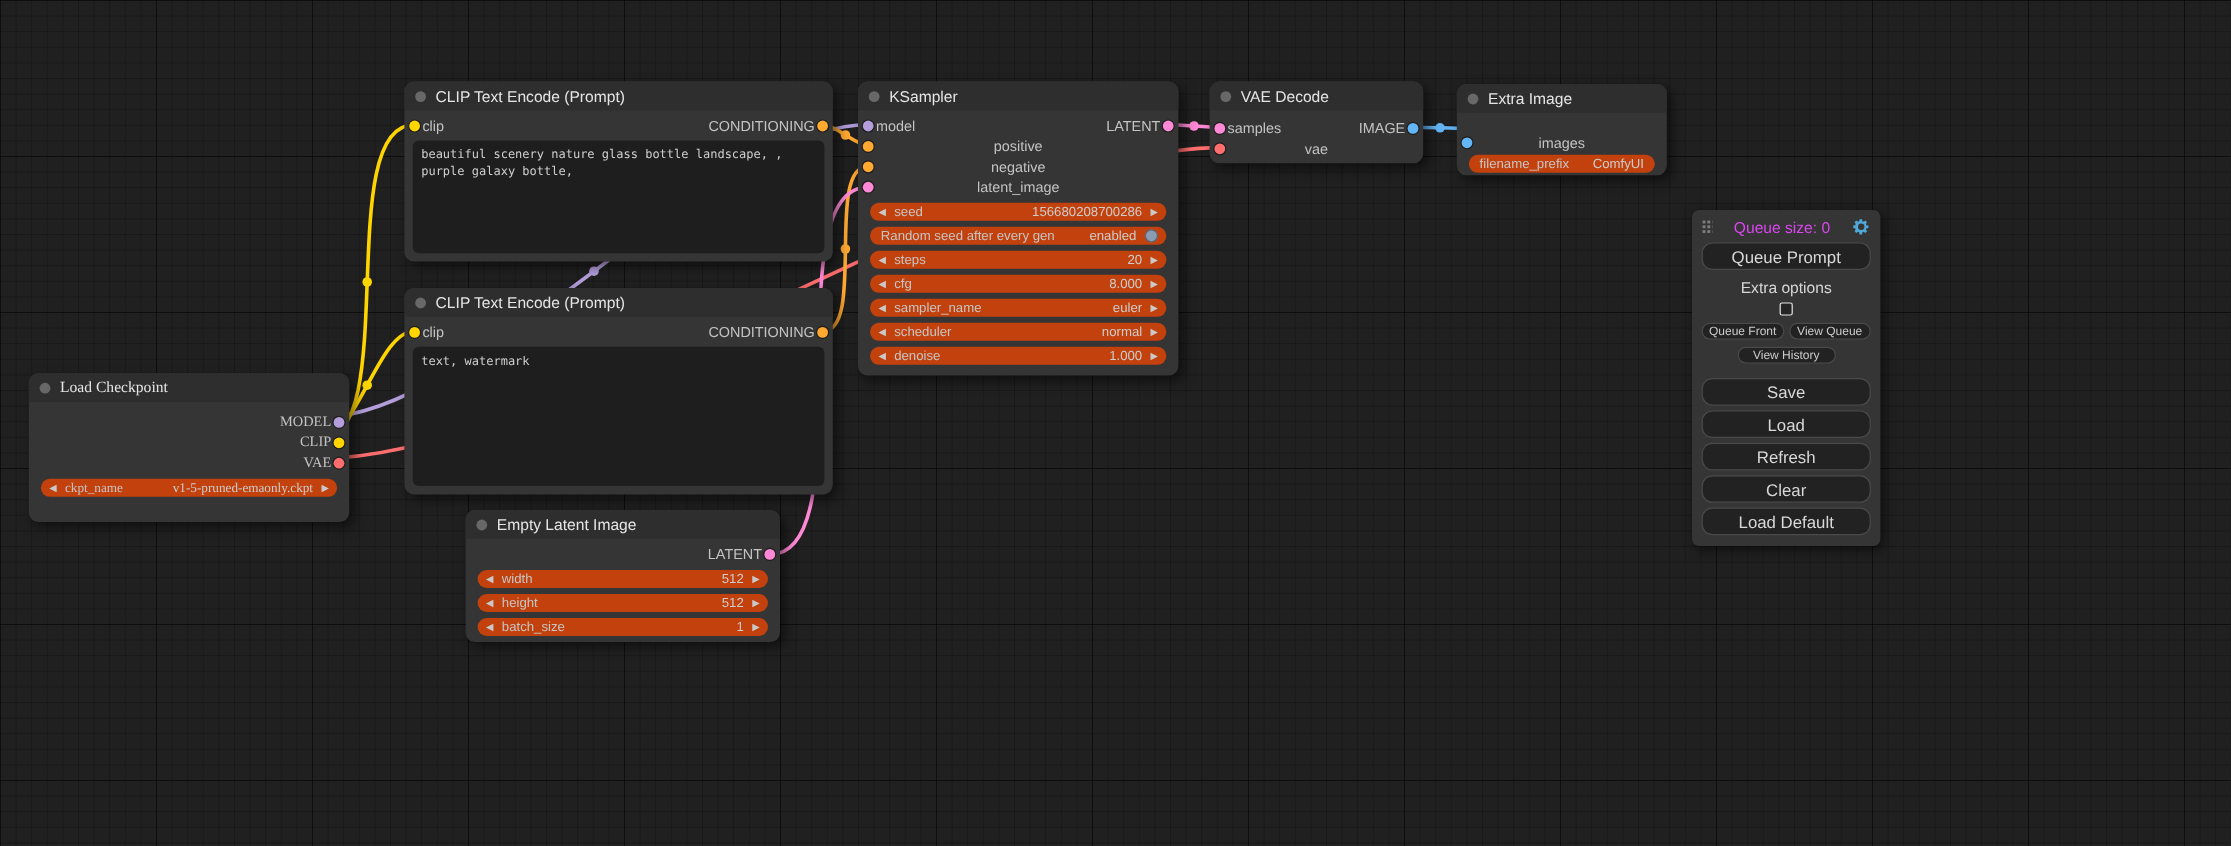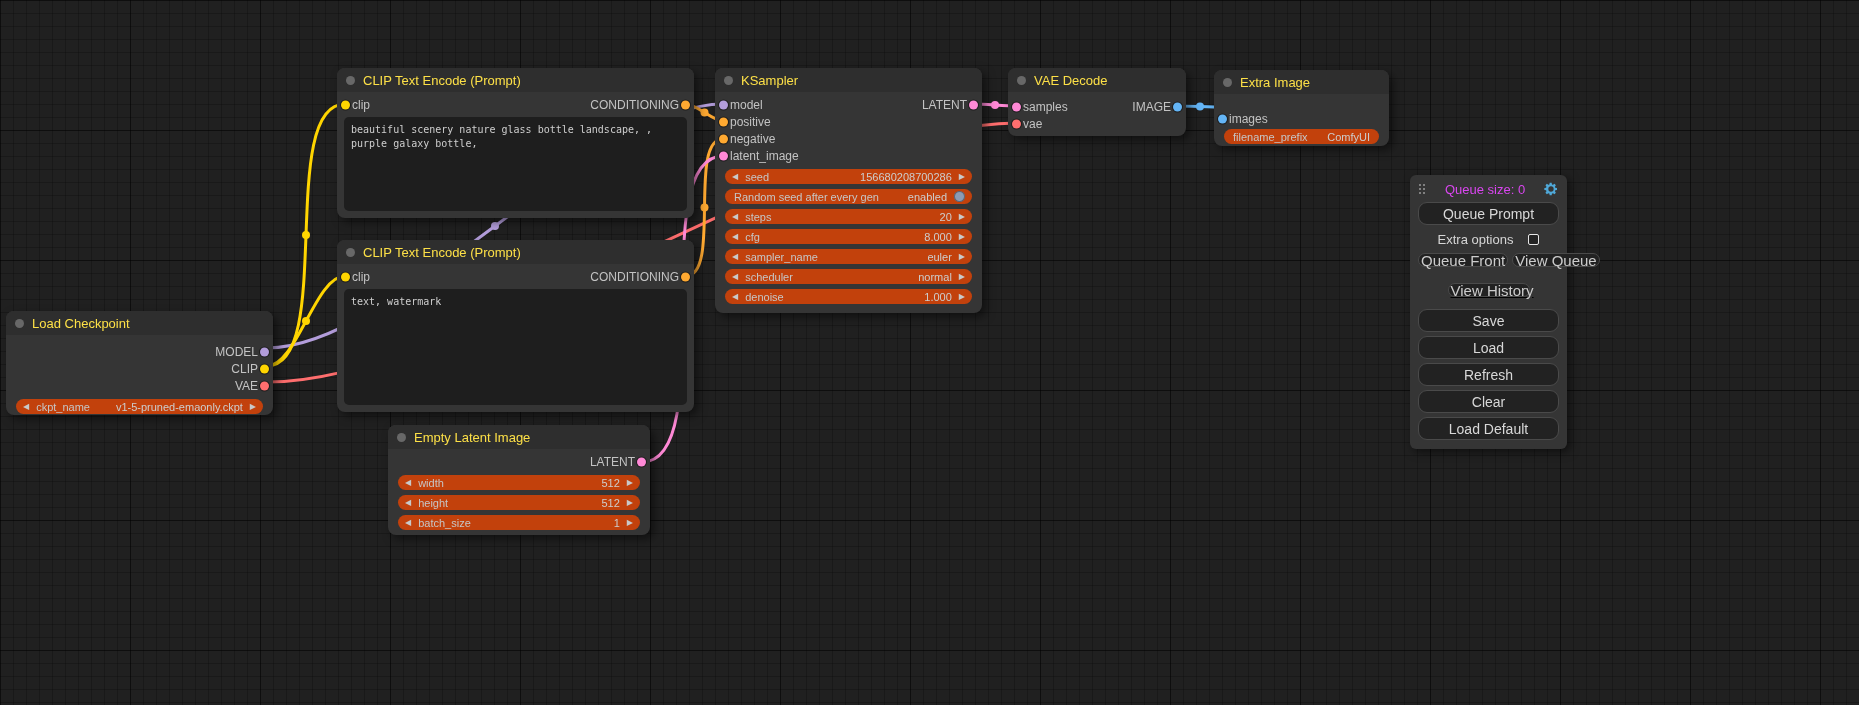--- a/index.html
+++ b/index.html
@@ -22,27 +22,27 @@
   
   .node {
     position:absolute; z-index:2;
     background:#353535; border-radius:8px;
     box-shadow:4px 4px 10px rgba(0,0,0,0.5);
     color:#c6c6c6;
   }
   .node-title {
     height:24px; display:flex; align-items:center; gap:8px; padding:0 9px;
     background:#2e2e2e; border-radius:8px 8px 0 0;
-    font-size:13px; color:#fde047; white-space:nowrap;
+    font-size:13px; color:#e5e5e5; white-space:nowrap;
   }
   .tdot { width:9px; height:9px; border-radius:50%; background:#686868; flex:none; }
 
   .slot-rows { }
   .slot-line { position:relative; height:17px; display:flex; align-items:center;
-               justify-content:space-between; padding:0 15px; }
+               justify-content:center; padding:0 15px; }
   .slot-label { font-size:12px; color:#c3c3c3; white-space:nowrap; }
   .in-slot { display:flex; align-items:center; }
   .out-slot { display:flex; align-items:center; margin-left:auto; }
   .dot { width:9px; height:9px; border-radius:50%; position:absolute; top:50%;
          transform:translateY(-50%); box-shadow:0 0 0 1px rgba(0,0,0,0.45); }
   .in-dot { left:4px; }
   .out-dot { right:4px; }
 
   .widget {
     height:15px; margin:5px 10px 0; background:#c2410c; border-radius:8px;
@@ -58,21 +58,21 @@
                 box-shadow:inset 0 0 0 1px rgba(0,0,0,0.35); }
 
   .prompt-text {
     position:absolute; left:7px; right:7px; top:49px; bottom:7px;
     background:#1e1e1e; border:none; border-radius:5px; resize:none;
     color:#cecece; font-family:"DejaVu Sans Mono", monospace; font-size:10px;
     line-height:1.4; padding:6px 7px; outline:none;
   }
 
   
-  .n-load-checkpoint { left:6px;    top:311px; width:267px; height:104px; }
+  .n-load-checkpoint { left:24px;    top:311px; width:267px; height:124px;font-family:Liberation Serif, serif; }
   .n-load-checkpoint .slot-rows { margin-top:8px; }
   .n-clip-pos        { left:337px;  top:68px;  width:357px; height:150px; }
   .n-clip-neg        { left:337px;  top:240px; width:357px; height:172px; }
   .n-clip-pos .slot-rows, .n-clip-neg .slot-rows,
   .n-ksampler .slot-rows, .n-empty-latent .slot-rows { margin-top:4px; }
   .n-empty-latent    { left:388px;  top:425px; width:262px; height:110px; }
   .n-ksampler        { left:715px;  top:68px;  width:267px; height:245px; }
   .n-vae-decode      { left:1008px; top:68px;  width:178px; height:68px; }
   .n-vae-decode .slot-rows { margin-top:6px; }
   .n-save-image      { left:1214px; top:70px;  width:175px; height:76px; }
@@ -93,32 +93,32 @@
   .gear { width:16px; height:16px; flex:none; display:flex; }
 
   .qp-btn {
     display:block; width:141px; margin:4px auto 0; height:23px;
     background:#222; color:#d8d8d8; border:1px solid #4a4a4a; border-radius:9px;
     font-family:inherit; font-size:14px; text-align:center; line-height:20px; cursor:pointer;
   }
   .qp-btn.big { margin-top:3px;text-align:center; }
   .qp-btn.gap-top { margin-top:12px; }
 
-  .qp-extra { display:flex; align-items:center; justify-content:center; gap:15px;
-              margin-top:7px; font-size:13px; color:#d6d6d6; }
+  .qp-extra { display:flex; align-items:center; justify-content:center; gap:5px;
+              margin-top:7px; font-size:13px; color:#d6d6d6;flex-direction:column; }
   .checkbox { width:11px; height:11px; border:1px solid #e6e6e6; background:#242424;
               border-radius:2px; }
 
   .qp-row { display:flex; gap:4px; margin:6px 8px 0; }
   .qp-pill {
     flex:1; height:14px; background:#222; color:#cccccc; border:1px solid #4a4a4a;
-    border-radius:8px; font-family:inherit; font-size:15px; line-height:11px;
+    border-radius:8px; font-family:inherit; font-size:10px; line-height:11px;
     text-align:center; padding:0 2px; cursor:pointer; white-space:nowrap;
   }
-  .qp-center { display:flex; justify-content:center; margin-top:16px;text-decoration:underline; }
+  .qp-center { display:flex; justify-content:center; margin-top:6px; }
   .qp-center .qp-pill { flex:none; width:82px; }
 </style>
 </head>
 <body>
 
 <div class="canvas">
 
   <svg id="link-layer" width="1859" height="705">
       <path d="M 267 348 C 396.2942380773405 348, 593.7057619226596 104, 723 104" stroke="#B39DDB" stroke-width="3" fill="none" stroke-linecap="round"></path>
       <circle cx="495" cy="226" r="4" fill="#B39DDB"></circle>

